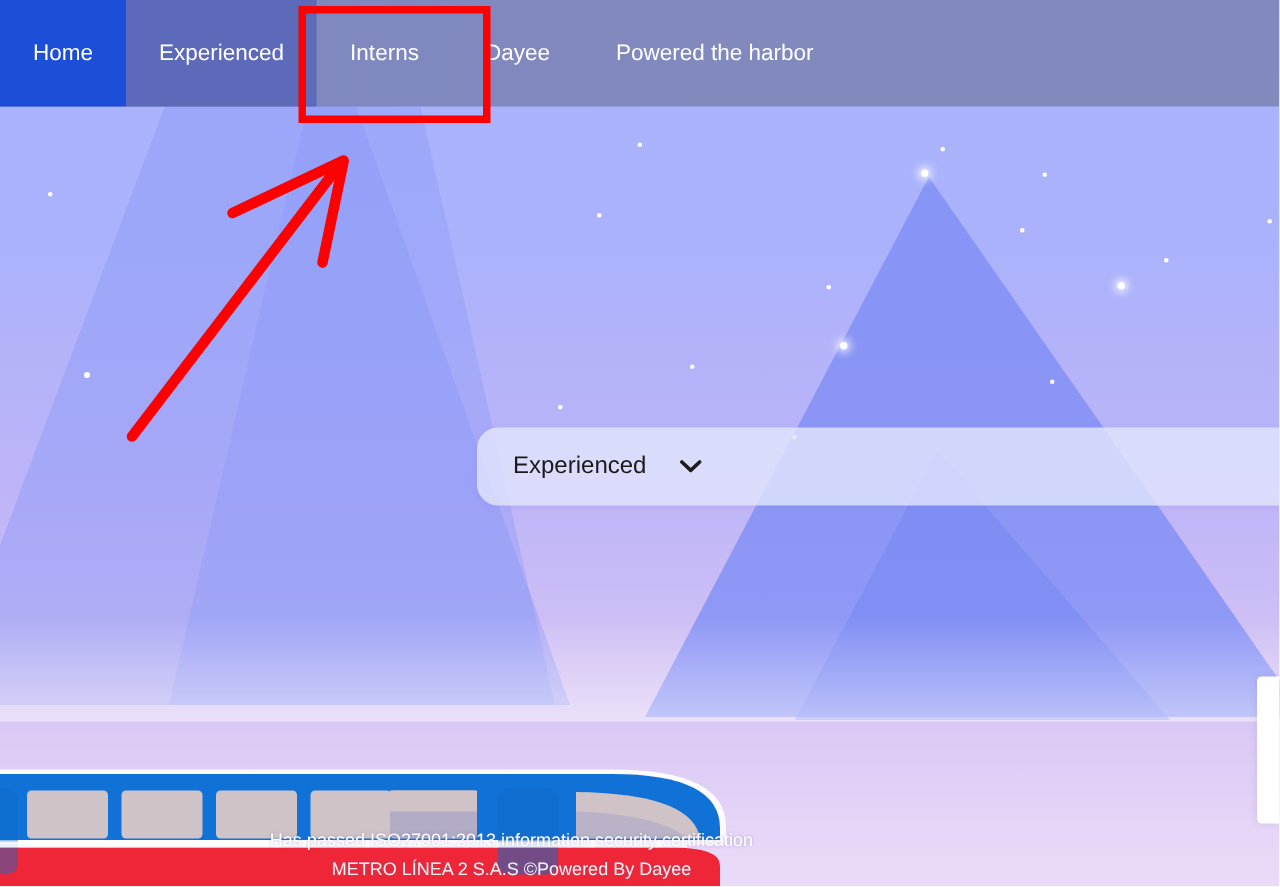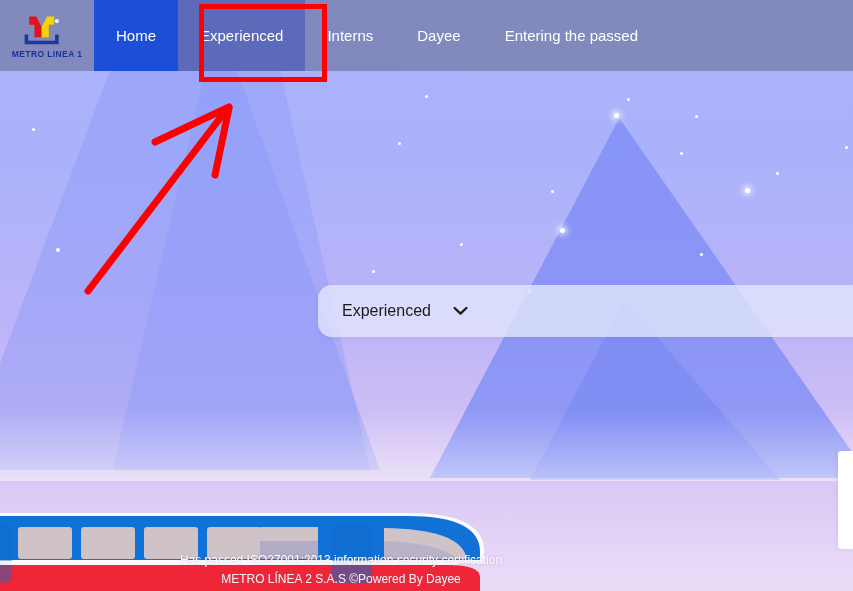--- a/index.html
+++ b/index.html
@@ -219,45 +219,36 @@
     <div class="star" style="left:700px; top:253px; width:3px; height:3px;"></div>
     <div class="star big" style="left:745px; top:188px; width:5px; height:5px;"></div>
     <div class="star" style="left:790px; top:42px;  width:4px; height:4px;"></div>
     <div class="star" style="left:776px; top:172px; width:3px; height:3px;"></div>
     <div class="star" style="left:845px; top:146px; width:3px; height:3px;"></div>
   </div>
 
   <div id="header">
     <div class="hdr-tint"></div>
 
-    <div class="brand">
-      <svg class="brand-mark" viewBox="0 0 60 38">
-        <path d="M10 4 L18 4 L24 16 L24 27 L16 27 L16 13 L10 13 Z" fill="#e1141e"></path>
-        <path d="M38 4 L30 4 L24 16 L24 27 L32 27 L32 13 L38 13 Z" fill="#f5d400"></path>
-        <path d="M9 24 L9 31 L39 31 L39 24 L43 24 L43 35 L5 35 L5 24 Z" fill="#1b3a9e"></path>
-        <circle cx="41" cy="9" r="2.4" fill="#ffffff" opacity=".85"></circle>
-      </svg>
-      <span class="brand-text">METRO LINEA 1</span>
-    </div>
 
     <nav class="nav">
       <div class="nav-item active-home">
           <span>Home</span>
         </div>
       <div class="nav-item current">
           <span>Experienced</span>
         </div>
       <div class="nav-item">
           <span>Interns</span>
         </div>
       <div class="nav-item">
           <span>Dayee</span>
         </div>
       <div class="nav-item">
-          <span>Entering the passed</span>
+          <span>Powered the harbor</span>
         </div>
     </nav>
   </div>
 
   <div id="search-bar">
     <div class="sb-select">
       <span class="sb-select-label">Experienced</span>
       <svg class="chev" width="15" height="10" viewBox="0 0 15 10">
         <path d="M1.6 2 L7.5 7.6 L13.4 2" stroke="#1d1d1d" stroke-width="2.4" fill="none" stroke-linecap="round" stroke-linejoin="round"></path>
       </svg>

